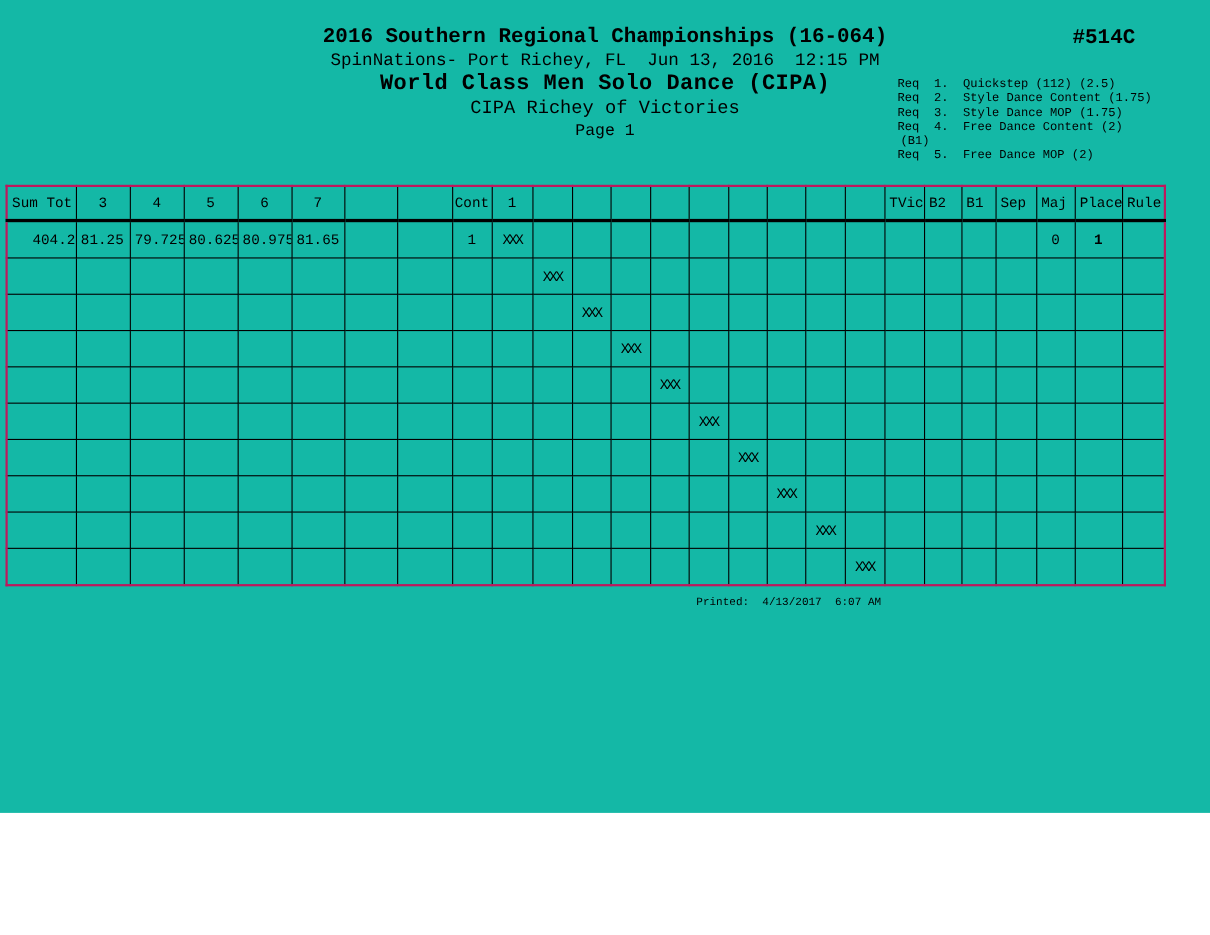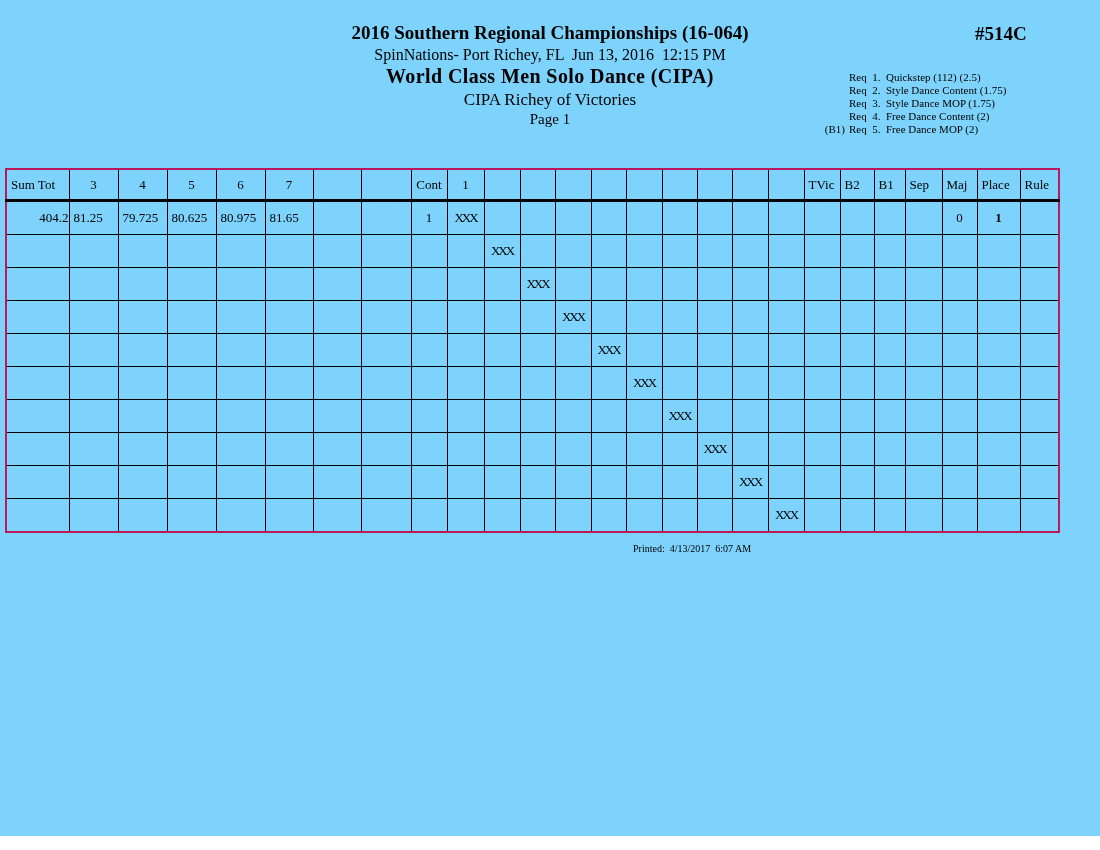--- a/index.html
+++ b/index.html
@@ -3,24 +3,24 @@
 <meta charset="utf-8">
 <style>
   html, body {
     margin: 0;
     padding: 0;
     background: #fff;
   }
   .page {
     position: relative;
     width: 1100px;
-    height: 836px;
-    background: #7dd3fc;
+    height: 739px;
+    background: #14b8a6;
     color: #000000;
-    font-family: Liberation Serif, serif;
+    font-family: Liberation Mono, monospace;
     overflow: hidden;
   }
   .hline {
     position: absolute;
     left: 0;
     width: 1100px;
     text-align: center;
     white-space: pre;
   }
   .title-line   { top: 22px;  font-size: 19px; font-weight: bold; }
@@ -36,21 +36,21 @@
     font-weight: bold;
     white-space: pre;
   }
   .reqs {
     position: absolute;
     left: 816px;
     top: 71px;
     font-size: 11px;
     line-height: 13px;
   }
-  .req-row { white-space: pre; display: flex; }
+  .req-row { white-space: pre; display: flex; flex-direction: column; }
   .req-prefix {
     display: inline-block;
     width: 29px;
     text-align: right;
     margin-right: 4px;
     white-space: pre;
   }
   .req-text { white-space: pre; }
   table.tov {
     position: absolute;

